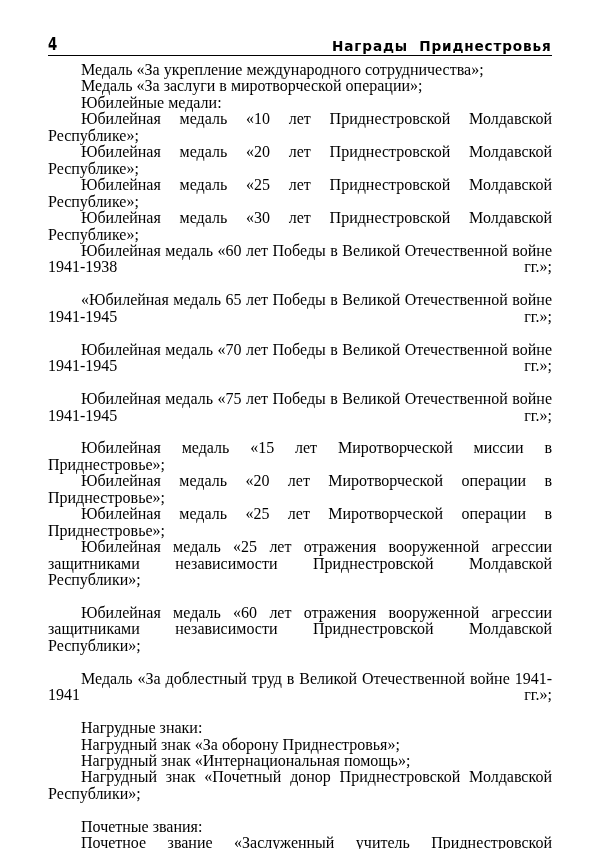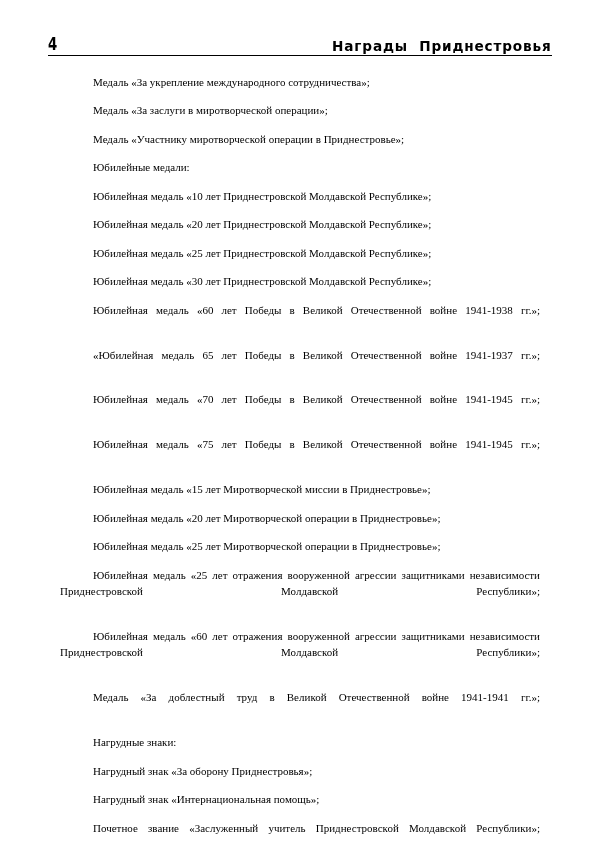--- a/index.html
+++ b/index.html
@@ -58,22 +58,22 @@
 
   
   .body-col {
     position: absolute;
     left: 48px;
     top: 62px;
     width: 504px;
   }
 
   p.para {
-    margin: 12px;
-    font-size: 11px;
+    margin: 0;
+    font-size: 16px;
     line-height: 16.45px;
     text-align: justify;
     text-indent: 33px;
     text-justify: inter-word;
     -webkit-hyphens: none;
     hyphens: none;
   }
   
   p.para::after {
     content: "";
@@ -90,35 +90,36 @@
 <div class="page">
 
   <div class="page-header">
     <span class="folio">4</span>
     <span class="header-title">Награды  Приднестровья</span>
   </div>
 
   <div class="body-col">
       <p class="para single">Медаль «За укрепление международного сотрудничества»;</p>
       <p class="para single">Медаль «За заслуги в миротворческой операции»;</p>
-      <p class="para single">Медаль «Участнику миротворческой операции в Приднестровье»;</p>
       <p class="para single">Юбилейные медали:</p>
       <p class="para single">Юбилейная медаль «10 лет Приднестровской Молдавской Республике»;</p>
       <p class="para single">Юбилейная медаль «20 лет Приднестровской Молдавской Республике»;</p>
       <p class="para single">Юбилейная медаль «25 лет Приднестровской Молдавской Республике»;</p>
       <p class="para single">Юбилейная медаль «30 лет Приднестровской Молдавской Республике»;</p>
       <p class="para">Юбилейная медаль «60 лет Победы в Великой Отечественной войне 1941-1938 гг.»;</p>
-      <p class="para">«Юбилейная медаль 65 лет Победы в Великой Отечественной войне 1941-1937 гг.»;</p>
+      <p class="para">«Юбилейная медаль 65 лет Победы в Великой Отечественной войне 1941-1945 гг.»;</p>
       <p class="para">Юбилейная медаль «70 лет Победы в Великой Отечественной войне 1941-1945 гг.»;</p>
       <p class="para">Юбилейная медаль «75 лет Победы в Великой Отечественной войне 1941-1945 гг.»;</p>
       <p class="para single">Юбилейная медаль «15 лет Миротворческой миссии в Приднестровье»;</p>
       <p class="para single">Юбилейная медаль «20 лет Миротворческой операции в Приднестровье»;</p>
       <p class="para single">Юбилейная медаль «25 лет Миротворческой операции в Приднестровье»;</p>
       <p class="para">Юбилейная медаль «25 лет отражения вооруженной агрессии защитниками независимости Приднестровской Молдавской Республики»;</p>
       <p class="para">Юбилейная медаль «60 лет отражения вооруженной агрессии защитниками независимости Приднестровской Молдавской Республики»;</p>
       <p class="para">Медаль «За доблестный труд в Великой Отечественной войне 1941-1941 гг.»;</p>
       <p class="para single">Нагрудные знаки:</p>
       <p class="para single">Нагрудный знак «За оборону Приднестровья»;</p>
       <p class="para single">Нагрудный знак «Интернациональная помощь»;</p>
+      <p class="para">Нагрудный знак «Почетный донор Приднестровской Молдавской Республики»;</p>
+      <p class="para single">Почетные звания:</p>
       <p class="para">Почетное звание «Заслуженный учитель Приднестровской Молдавской Республики»;</p>
     </div>
 
 </div>
 
 </body></html>

